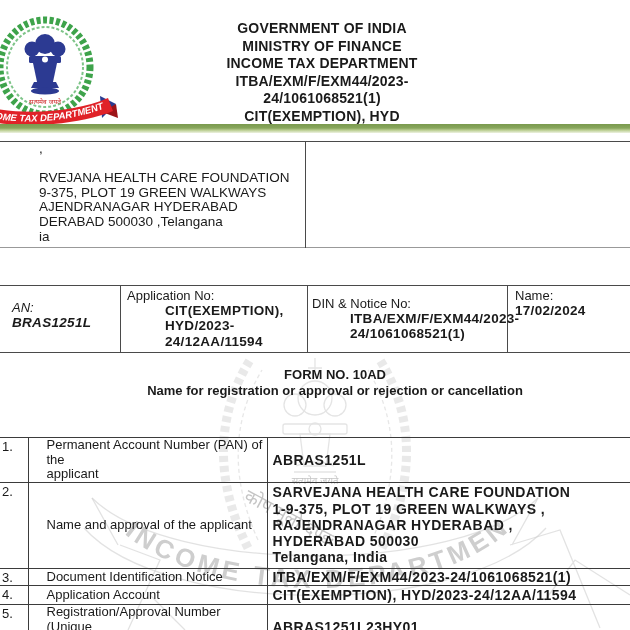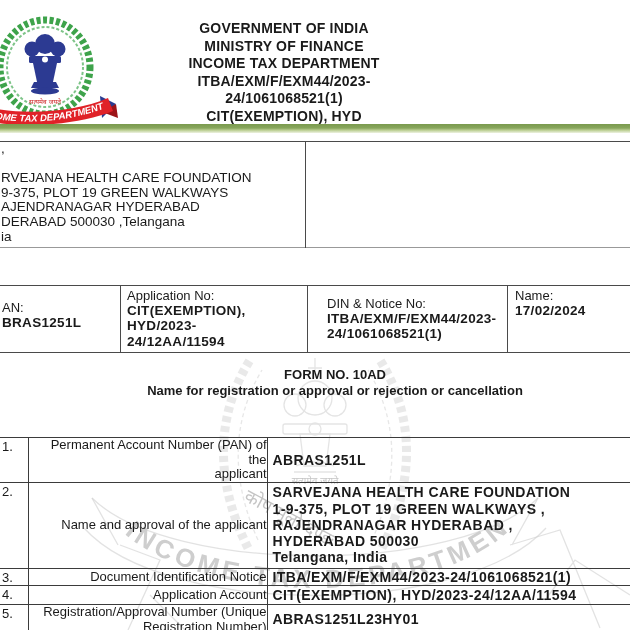--- a/index.html
+++ b/index.html
@@ -1,19 +1,19 @@
 <!DOCTYPE html>
 <html><head>
 <meta charset="utf-8">
 <style>
   html,body{margin:0;padding:0;background:#fff;}
   .page{position:relative;width:630px;height:630px;overflow:hidden;background:#ffffff;
         font-family:"Liberation Sans","DejaVu Sans",sans-serif;color:#1a1a1a;}
   .abs{position:absolute;}
-  .pre{white-space:pre-line;}
+  .pre{white-space:pre-line;margin-left:38px;}
 
   
   .gov-header{top:20px;left:0;width:568px;text-align:center;font-weight:bold;
               font-size:14px;line-height:17.6px;letter-spacing:.2px;}
 
   
   .green-band{top:124px;left:0;width:630px;height:9px;
               background:linear-gradient(to bottom,#7a9a4e 0%,#88a65c 45%,#bdd095 70%,#edf2e1 100%);}
 
   
@@ -29,21 +29,21 @@
 
   
   .form-title{top:367px;left:0;width:630px;text-align:center;font-weight:bold;
               font-size:13px;line-height:15.6px;padding-left:20px;}
 
   
   table.details{position:absolute;top:437px;left:0;width:634px;border-collapse:collapse;table-layout:fixed;}
   table.details td{border:1px solid #3b3b3b;font-size:13px;line-height:14.5px;
                    vertical-align:middle;padding:0;overflow:hidden;}
   table.details td.num{vertical-align:top;padding:2px 0 0 2px;border-left:none;}
-  table.details td.lbl{padding-left:8px;text-align:right;}
+  table.details td.lbl{padding-left:18px;}
   table.details td.val{padding-left:5px;font-weight:bold;font-size:14px;letter-spacing:.4px;}
   table.details tr.r2 td.val{line-height:16.3px;}
 </style>
 </head>
 <body>
 
 <div class="page">
 
   <svg class="abs" style="top:0;left:0;z-index:0;" width="630" height="630" viewBox="0 0 630 630">
     <g fill="none" stroke="#cfcfcf" stroke-width="1.3">
@@ -126,31 +126,31 @@
 AJENDRANAGAR HYDERABAD
 DERABAD 500030 ,Telangana
 ia</div>
 
   <div class="abs hline" style="top:285px;left:0;width:630px;"></div>
   <div class="abs hline" style="top:352px;left:0;width:630px;"></div>
   <div class="abs vline" style="top:285px;left:120px;height:68px;"></div>
   <div class="abs vline" style="top:285px;left:307px;height:68px;"></div>
   <div class="abs vline" style="top:285px;left:507px;height:68px;"></div>
 
-  <div class="abs info-cell" style="top:300px;left:2px;z-index:1;">
+  <div class="abs info-cell" style="top:300px;left:12px;z-index:1;font-style:italic;">
     <div>AN:</div>
     <div class="val">BRAS1251L</div>
   </div>
   <div class="abs info-cell" style="top:288px;left:127px;z-index:1;">
     <div>Application No:</div>
     <div class="val pre">CIT(EXEMPTION),
 HYD/2023-
 24/12AA/11594</div>
   </div>
-  <div class="abs info-cell" style="top:296px;left:327px;z-index:1;">
+  <div class="abs info-cell" style="top:296px;left:312px;z-index:1;">
     <div>DIN &amp; Notice No:</div>
     <div class="val pre">ITBA/EXM/F/EXM44/2023-
 24/1061068521(1)</div>
   </div>
   <div class="abs info-cell" style="top:288px;left:515px;z-index:1;">
     <div>Name:</div>
     <div class="val">17/02/2024</div>
   </div>
 
   <div class="abs form-title" style="z-index:1;">

